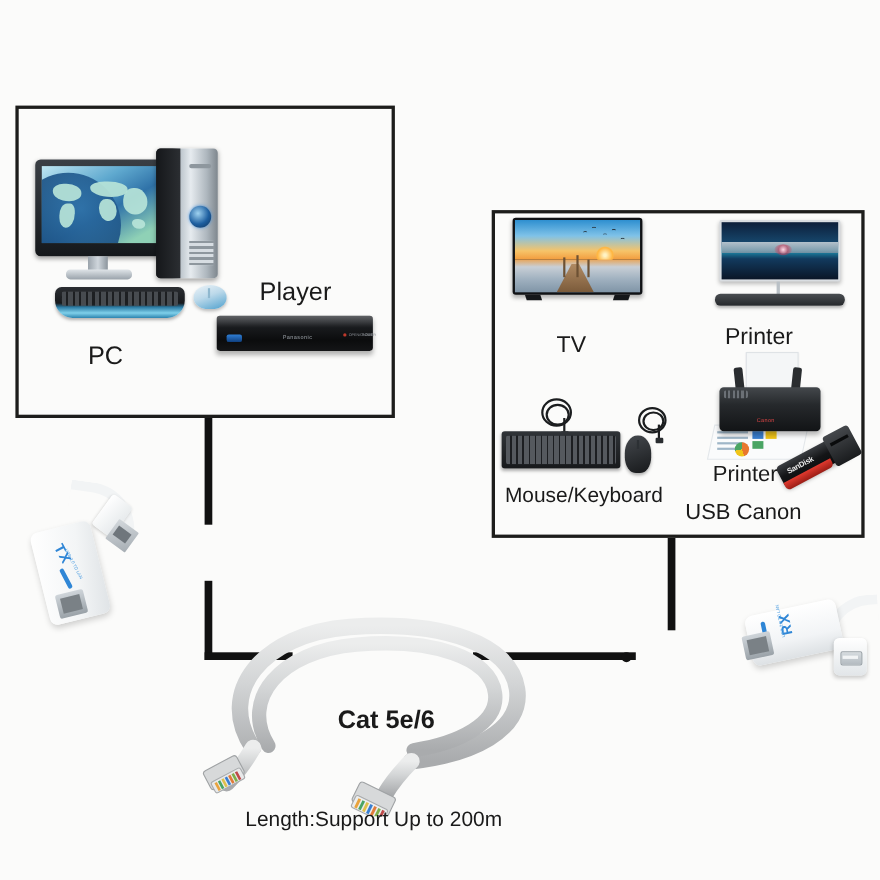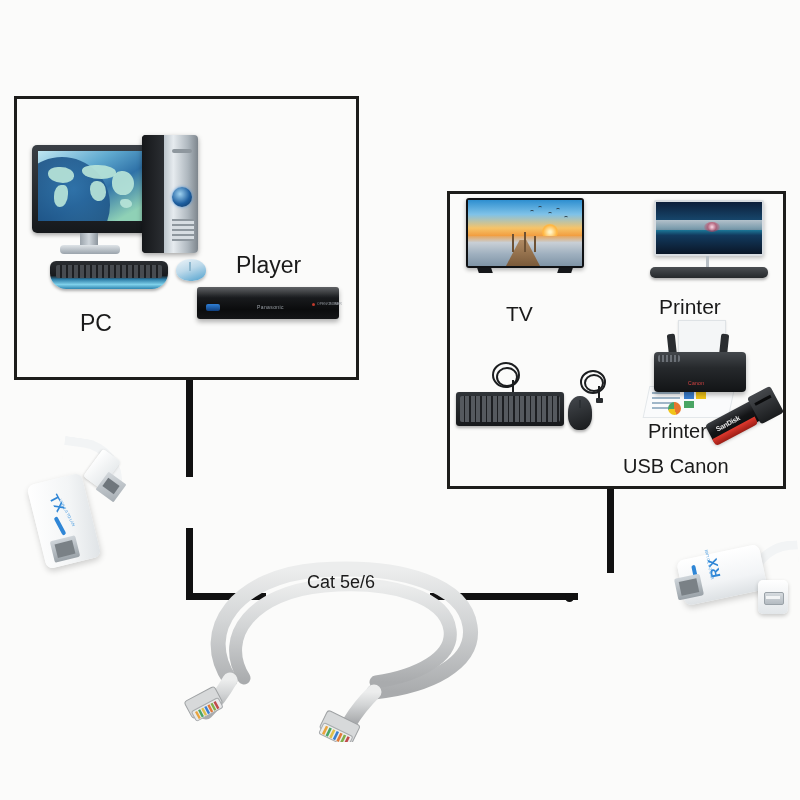--- a/index.html
+++ b/index.html
@@ -352,20 +352,21 @@
     <div class="usb-tip" style="left:54px;top:32px;"></div>
     <div class="kb2">
         <div class="kb2-keys"></div>
       </div>
     <div class="coil" style="left:124px;top:10px;width:22px;height:20px;"></div>
     <div class="coil" style="left:128px;top:14px;width:16px;height:14px;"></div>
     <div class="coil-tail" style="left:142px;top:26px;width:2px;height:14px;"></div>
     <div class="usb-tip" style="left:140px;top:38px;"></div>
     <div class="ms2"></div>
   </div>
+  <div class="label" style="left:459px;top:440px;font-size:19px;">Mouse/Keyboard</div>
 
   <div id="printer-art">
     <div class="pr-paper-in"></div>
     <div class="pr-tray-l"></div>
     <div class="pr-tray-r"></div>
     <div class="pr-out"></div>
     <div class="pr-line" style="left:6px;top:72px;width:28px;"></div>
     <div class="pr-line" style="left:6px;top:77px;width:28px;"></div>
     <div class="pr-line" style="left:6px;top:82px;width:24px;"></div>
     <div class="pr-line" style="left:6px;top:87px;width:26px;"></div>
@@ -438,21 +439,22 @@
       <rect x="5" y="15" width="2.6" height="9" fill="#e8a33d"></rect>
       <rect x="9" y="15" width="2.6" height="9" fill="#4aa564"></rect>
       <rect x="13" y="15" width="2.6" height="9" fill="#e0c04a"></rect>
       <rect x="17" y="15" width="2.6" height="9" fill="#3a7fd0"></rect>
       <rect x="21" y="15" width="2.6" height="9" fill="#e07b3a"></rect>
       <rect x="25" y="15" width="2.6" height="9" fill="#7fae4a"></rect>
       <rect x="29" y="15" width="2.6" height="9" fill="#c04a4a"></rect>
     </g>
   </svg>
 
-  <div class="label" style="left:307px;top:572px;font-size:18px;z-index:8;">Cat 5e/6</div>
+  <div class="label" style="left:307px;top:641px;font-size:23px;z-index:8;font-weight:bold;">Cat 5e/6</div>
+  <div class="label" style="left:223px;top:735px;font-size:19px;z-index:8;">Length:Support Up to 200m</div>
 
 
   <div id="rx-art">
     <div class="rx-cable"></div>
     <div class="rx-body"></div>
     <div class="rx-logo">RX</div>
     <div class="rx-logo-sub">USB 2.0 TO LAN</div>
     <div class="rx-bar"></div>
     <div class="rx-rj45"></div>
     <div class="rx-rj45-in"></div>

